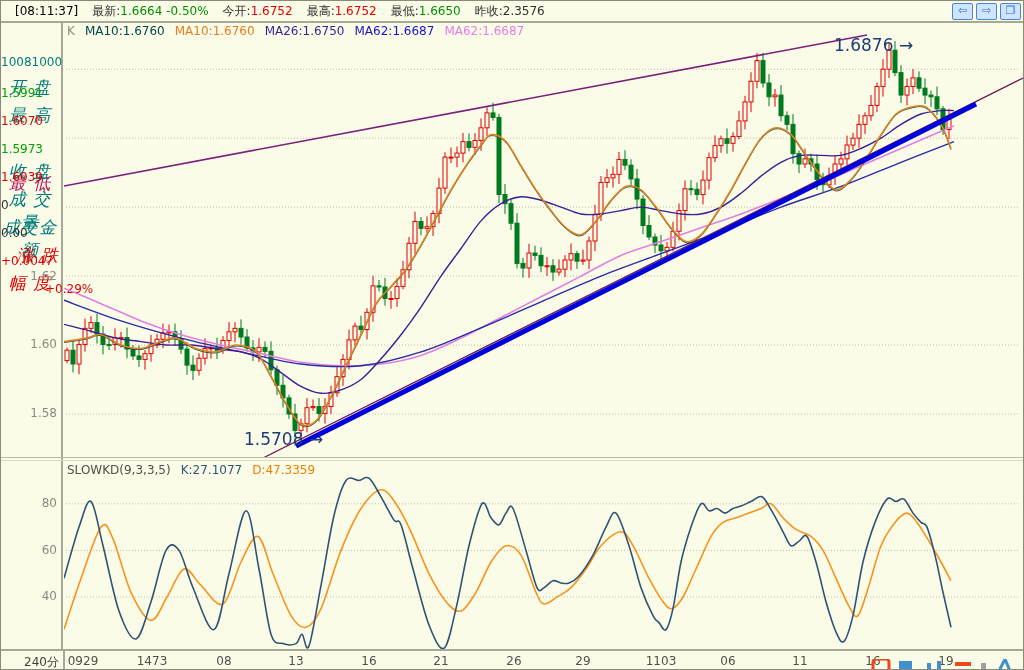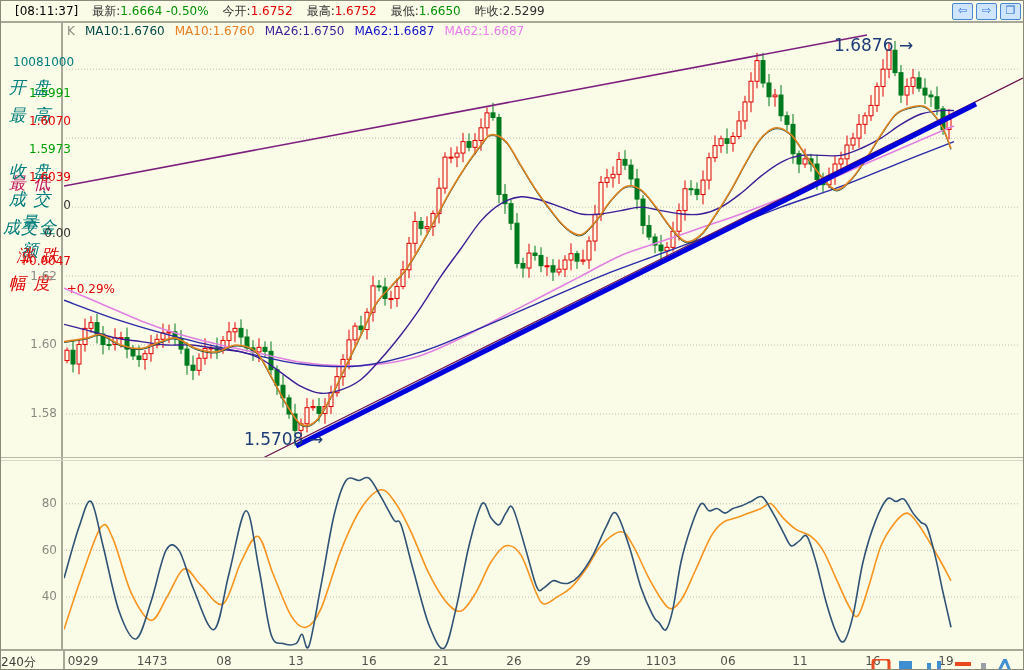--- a/index.html
+++ b/index.html
@@ -10,54 +10,54 @@
   #topbar{position:absolute;left:0;top:0;width:1024px;height:20px;background:#FBFCE8;
           border-bottom:2px solid #a8a898;display:flex;align-items:center;white-space:nowrap;}
   #topbar .seg{margin-left:14px;}
   #topbar .title{margin-left:6px;}
   #winbtns{position:absolute;right:4px;top:2px;display:flex;gap:3px;}
   .winbtn{width:19px;height:15px;border:1px solid #4a86d8;background:#cfe4ff;color:#2b6fd4;
           font-size:11px;line-height:13px;text-align:center;cursor:pointer;border-radius:2px;}
   
   #sidebar{position:absolute;left:0;top:20px;width:62px;height:628px;border-right:2px solid #a8a898;box-sizing:border-box;}
   .sbrow{position:absolute;width:58px;left:0;text-align:center;font-size:17px;letter-spacing:1px;font-style:italic;}
-  .sbval{position:absolute;width:58px;left:0;text-align:right;font-size:12px;padding-left:12px;}
+  .sbval{position:absolute;width:58px;left:0;font-size:12px;}
   .axlab{position:absolute;width:56px;left:0;text-align:right;color:#8a8a80;font-size:12px;}
   
   #mainchart{position:absolute;left:63px;top:22px;width:959px;height:434px;}
   #subchart{position:absolute;left:63px;top:460px;width:959px;height:188px;}
   #panel-divider1{position:absolute;left:0;top:456px;width:1024px;height:1px;background:#b9b9a9;}
   #panel-divider2{position:absolute;left:0;top:459px;width:1024px;height:1px;background:#d8d8c8;}
   
   #malabels{position:absolute;left:66px;top:23px;display:flex;gap:10px;white-space:nowrap;font-size:12px;}
   
   #kdlabels{position:absolute;left:66px;top:462px;display:flex;gap:10px;white-space:nowrap;font-size:12px;}
   .ann{position:absolute;font-size:17px;white-space:nowrap;}
   
   #xaxis{position:absolute;left:0;top:648px;width:1024px;height:22px;border-top:2px solid #a8a898;background:#FBFCE8;}
-  #period{position:absolute;left:0;top:3px;width:58px;color:#40403a;}
+  #period{position:absolute;left:0;top:3px;width:58px;text-align:right;color:#40403a;}
   .xtick{position:absolute;top:3px;color:#50504a;transform:translateX(-50%);}
   #xaxis-sep{position:absolute;left:62px;top:0;width:2px;height:22px;background:#a8a898;}
   
   #watermark{position:absolute;right:2px;top:658px;display:flex;gap:4px;align-items:flex-start;}
   svg{display:block;}
 </style>
 </head>
 <body>
 
 <div id="app">
 
   <div id="topbar">
     <span class="seg">[08:11:37]</span>
     <span id="header-fields" style="display:flex;">
         <span class="seg" style="color: rgb(48, 48, 48);">最新:<span style="color: rgb(0, 144, 0);">1.6664 -0.50%</span></span>
         <span class="seg" style="color: rgb(48, 48, 48);">今开:<span style="color: rgb(224, 0, 0);">1.6752</span></span>
         <span class="seg" style="color: rgb(48, 48, 48);">最高:<span style="color: rgb(224, 0, 0);">1.6752</span></span>
         <span class="seg" style="color: rgb(48, 48, 48);">最低:<span style="color: rgb(0, 144, 0);">1.6650</span></span>
-        <span class="seg" style="color: rgb(48, 48, 48);">昨收:<span style="color: rgb(48, 48, 48);">2.5299</span></span>
+        <span class="seg" style="color: rgb(48, 48, 48);">昨收:<span style="color: rgb(48, 48, 48);">2.3576</span></span>
       </span>
     <div id="winbtns">
         <div class="winbtn">⇦</div>
         <div class="winbtn">⇨</div>
         <div class="winbtn">❐</div>
       </div>
   </div>
 
   <div id="sidebar">
     <div class="sbval" style="top: 34px; color: rgb(0, 124, 124);">10081000</div>
@@ -417,20 +417,25 @@
   <div id="panel-divider2"></div>
 
   <svg id="subchart" xmlns="http://www.w3.org/2000/svg">
       <line x1="2" x2="956" y1="136" y2="136" stroke="#bdbdb0" stroke-width="1" stroke-dasharray="1,2"></line>
       <line x1="2" x2="956" y1="89.39999999999998" y2="89.39999999999998" stroke="#bdbdb0" stroke-width="1" stroke-dasharray="1,2"></line>
       <line x1="2" x2="956" y1="42.80000000000001" y2="42.80000000000001" stroke="#bdbdb0" stroke-width="1" stroke-dasharray="1,2"></line>
       <path d="M0,168.62C2.8,160.1 10.8,134.4 17,117.4C23.2,100.3 31.7,72.7 37,66.1C42.3,59.5 44.0,66.9 49,77.8C54.0,88.6 60.7,117.7 67,131.3C73.3,144.9 81.0,158.5 87,159.3C93.0,160.1 97.5,144.5 103,136.0C108.5,127.5 114.3,110.0 120,108.0C125.7,106.1 130.5,118.5 137,124.4C143.5,130.2 152.3,146.9 159,143.0C165.7,139.1 171.2,112.3 177,101.0C182.8,89.8 188.7,73.5 194,75.4C199.3,77.4 203.5,99.5 209,112.7C214.5,125.9 221.5,145.7 227,154.6C232.5,163.6 237.0,167.5 242,166.3C247.0,165.1 251.2,160.5 257,147.6C262.8,134.8 270.3,106.1 277,89.4C283.7,72.7 290.3,57.6 297,47.5C303.7,37.4 311.2,29.6 317,28.8C322.8,28.0 327.0,35.8 332,42.8C337.0,49.8 341.5,59.1 347,70.8C352.5,82.4 359.2,101.1 365,112.7C370.8,124.4 376.7,134.4 382,140.7C387.3,146.9 392.0,151.5 397,150.0C402.0,148.4 407.0,139.5 412,131.3C417.0,123.2 422.0,108.8 427,101.0C432.0,93.3 437.0,85.9 442,84.7C447.0,83.6 452.0,86.3 457,94.1C462.0,101.8 468.2,123.2 472,131.3C475.8,139.5 476.5,142.2 480,143.0C483.5,143.8 488.5,138.7 493,136.0C497.5,133.3 502.2,131.3 507,126.7C511.8,122.0 517.0,115.0 522,108.0C527.0,101.0 531.2,91.0 537,84.7C542.8,78.5 551.7,70.8 557,70.8C562.3,70.8 564.3,77.0 569,84.7C573.7,92.5 580.0,108.0 585,117.4C590.0,126.7 595.2,135.6 599,140.7C602.8,145.7 604.7,148.4 608,147.6C611.3,146.9 615.0,142.6 619,136.0C623.0,129.4 627.3,118.1 632,108.0C636.7,97.9 642.5,83.2 647,75.4C651.5,67.7 654.8,64.5 659,61.4C663.2,58.3 667.7,58.3 672,56.8C676.3,55.2 680.8,53.7 685,52.1C689.2,50.6 693.3,49.0 697,47.5C700.7,45.9 703.3,41.2 707,42.8C710.7,44.4 714.8,52.5 719,56.8C723.2,61.1 727.3,65.3 732,68.4C736.7,71.5 742.5,71.9 747,75.4C751.5,78.9 754.8,82.4 759,89.4C763.2,96.4 767.7,108.0 772,117.4C776.3,126.7 781.3,139.1 785,145.3C788.7,151.5 790.7,158.1 794,154.6C797.3,151.1 801.2,136.0 805,124.4C808.8,112.7 812.7,95.2 817,84.7C821.3,74.3 826.7,66.9 831,61.4C835.3,56.0 839.3,52.1 843,52.1C846.7,52.1 849.3,56.8 853,61.4C856.7,66.1 861.0,73.5 865,80.1C869.0,86.7 873.3,94.4 877,101.0C880.7,107.7 885.3,116.6 887,119.7" fill="none" stroke="#f7941d" stroke-width="1.6"></path>
       <path d="M0,117.36000000000001C2.5,108.8 10.5,78.9 15,66.1C19.5,53.3 23.0,37.4 27,40.5C31.0,43.6 34.3,66.5 39,84.7C43.7,103.0 49.5,134.4 55,150.0C60.5,165.5 66.7,179.5 72,177.9C77.3,176.4 82.0,155.4 87,140.7C92.0,125.9 97.3,97.9 102,89.4C106.7,80.9 110.5,83.2 115,89.4C119.5,95.6 123.2,113.5 129,126.7C134.8,139.9 144.0,170.9 150,168.6C156.0,166.3 159.7,132.5 165,112.7C170.3,92.9 177.0,50.6 182,49.8C187.0,49.0 190.8,87.5 195,108.0C199.2,128.6 203.0,160.9 207,173.3C211.0,185.7 214.8,181.0 219,182.6C223.2,184.2 228.8,184.2 232,182.6C235.2,181.0 235.8,172.9 238,173.3C240.2,173.7 241.8,193.1 245,184.9C248.2,176.8 252.8,146.1 257,124.4C261.2,102.6 265.8,71.9 270,54.5C274.2,37.0 277.8,25.3 282,19.5C286.2,13.7 291.2,19.9 295,19.5C298.8,19.1 301.3,14.5 305,17.2C308.7,19.9 312.8,28.8 317,35.8C321.2,42.8 326.7,54.5 330,59.1C333.3,63.8 333.8,55.6 337,63.8C340.2,71.9 344.3,91.3 349,108.0C353.7,124.7 359.8,150.8 365,164.0C370.2,177.2 375.5,190.0 380,187.3C384.5,184.5 387.8,164.7 392,147.6C396.2,130.6 400.7,102.2 405,84.7C409.3,67.3 414.3,47.5 418,42.8C421.7,38.1 424.2,53.3 427,56.8C429.8,60.3 432.5,64.5 435,63.8C437.5,63.0 439.7,54.8 442,52.1C444.3,49.4 445.7,41.2 449,47.5C452.3,53.7 458.0,76.2 462,89.4C466.0,102.6 470.0,120.5 473,126.7C476.0,132.9 477.3,127.8 480,126.7C482.7,125.5 486.2,120.5 489,119.7C491.8,118.9 494.3,121.6 497,122.0C499.7,122.4 502.0,123.2 505,122.0C508.0,120.9 511.0,119.7 515,115.0C519.0,110.4 524.5,102.2 529,94.1C533.5,85.9 538.2,73.1 542,66.1C545.8,59.1 548.2,49.0 552,52.1C555.8,55.2 560.8,72.3 565,84.7C569.2,97.2 573.0,115.0 577,126.7C581.0,138.3 586.0,148.8 589,154.6C592.0,160.5 592.8,159.3 595,161.6C597.2,164.0 599.7,171.0 602,168.6C604.3,166.3 606.5,158.9 609,147.6C611.5,136.4 614.0,114.6 617,101.0C620.0,87.5 623.7,75.8 627,66.1C630.3,56.4 634.0,45.5 637,42.8C640.0,40.1 642.3,49.0 645,49.8C647.7,50.6 650.3,47.1 653,47.5C655.7,47.8 658.3,52.1 661,52.1C663.7,52.1 666.3,48.6 669,47.5C671.7,46.3 674.0,46.3 677,45.1C680.0,44.0 683.5,42.0 687,40.5C690.5,38.9 694.3,33.9 698,35.8C701.7,37.8 705.5,46.3 709,52.1C712.5,57.9 716.0,65.3 719,70.8C722.0,76.2 724.3,83.2 727,84.7C729.7,86.3 732.3,81.6 735,80.1C737.7,78.5 740.2,71.9 743,75.4C745.8,78.9 748.8,90.2 752,101.0C755.2,111.9 758.7,129.0 762,140.7C765.3,152.3 769.0,164.3 772,171.0C775.0,177.6 777.2,183.0 780,180.3C782.8,177.6 785.8,167.8 789,154.6C792.2,141.4 795.3,116.6 799,101.0C802.7,85.5 807.0,71.9 811,61.4C815.0,51.0 819.5,41.6 823,38.1C826.5,34.6 829.2,40.5 832,40.5C834.8,40.5 837.2,36.2 840,38.1C842.8,40.1 846.2,48.2 849,52.1C851.8,56.0 854.7,59.1 857,61.4C859.3,63.8 860.7,60.7 863,66.1C865.3,71.5 868.3,83.2 871,94.1C873.7,104.9 876.3,119.3 879,131.3C881.7,143.4 885.7,160.5 887,166.3" fill="none" stroke="#2f5376" stroke-width="1.6"></path>
     </svg>
 
+  <div id="kdlabels">
+    <span style="color: rgb(80, 80, 74);">SLOWKD(9,3,3,5)</span>
+    <span style="color: rgb(47, 83, 118);">K:27.1077</span>
+    <span style="color: rgb(240, 128, 0);">D:47.3359</span>
+  </div>
 
   <div id="annotations">
       <div class="ann" style="left: 833px; top: 34px; color: rgb(30, 60, 120);">1.6876 →</div>
       <div class="ann" style="left: 243px; top: 428px; color: rgb(30, 60, 120);">1.5708 →</div>
     </div>
 
   <div id="xaxis">
     <div id="period">240分</div>
     <div id="xaxis-sep"></div>
     <div id="xticks">

